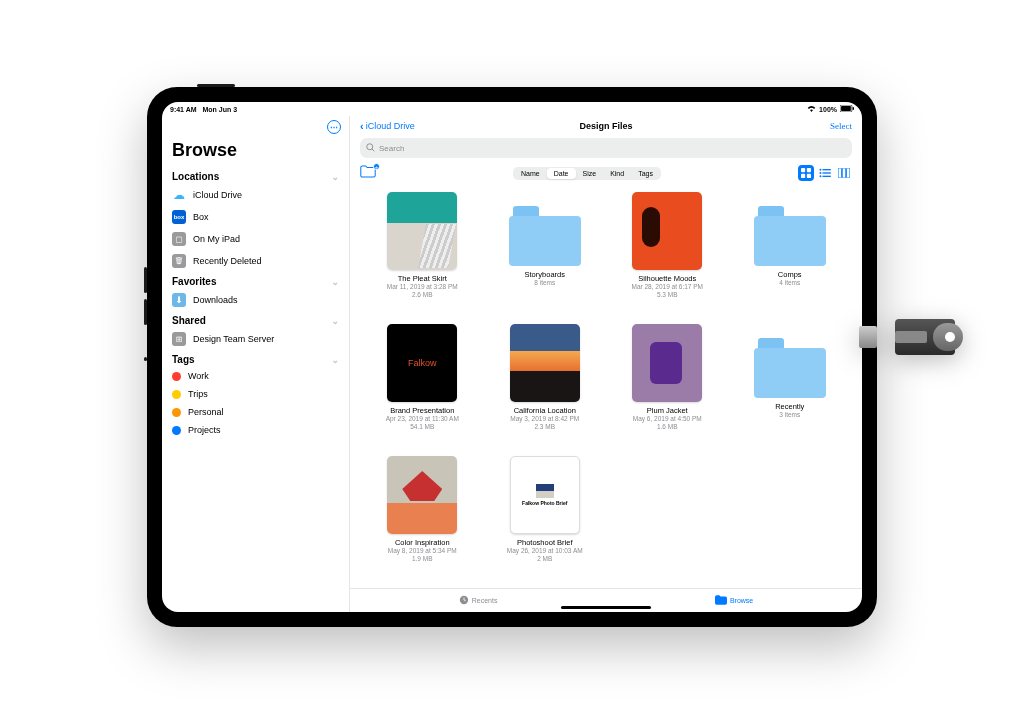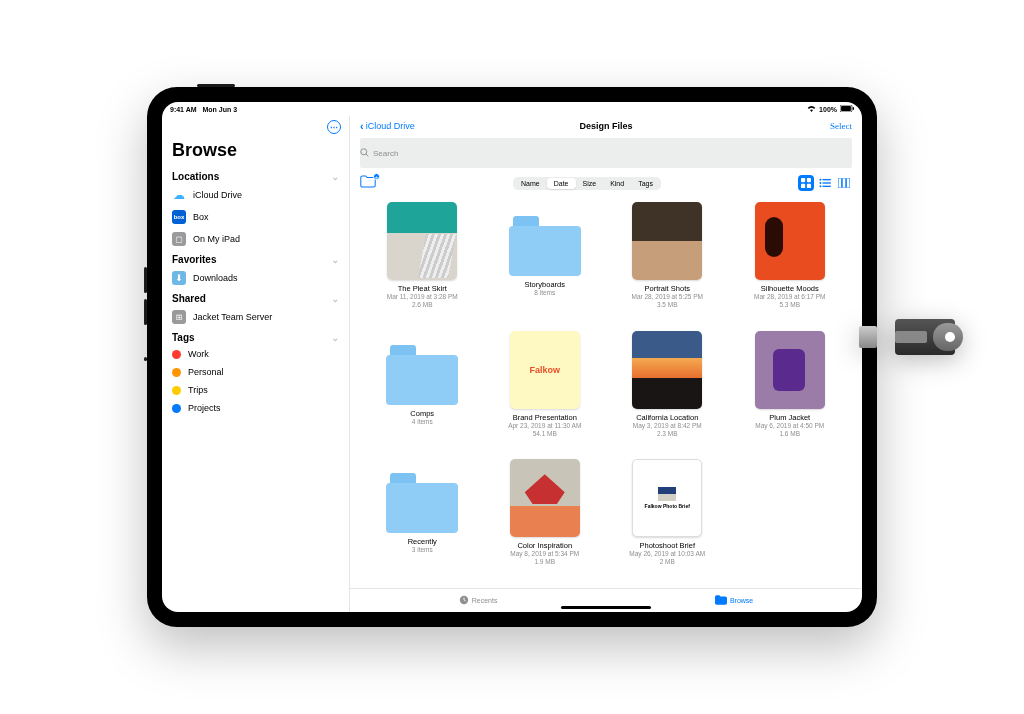--- a/index.html
+++ b/index.html
@@ -114,23 +114,23 @@
     padding: 4px 10px;
     font-size:9px;
   }
   .back { color:#007aff; display:flex; align-items:center; gap:2px; cursor:pointer;}
   .back .chev { font-size:11px; font-weight:600;}
   .title { position:absolute; left:50%; transform:translateX(-50%); font-weight:600; color:#000; font-size:9px;}
   .select { color:#007aff; cursor:pointer;font-family:Liberation Serif, serif;}
   .searchbar {
     margin: 2px 10px 4px;
     background:#eceded;
-    border-radius:2px;
-    height:30px;
-    display:flex;align-items:center;gap:4px;padding:0 0;
+    border-radius:7px;
+    height:20px;
+    display:flex;align-items:center;gap:4px;padding:0 6px;
     font-size:8px;color:#8e8e93;
   }
   .toolbar {
     display:flex;align-items:center;justify-content:space-between;
     padding:3px 10px;
   }
   .new-folder-icon { color:#007aff; font-size:12px; position:relative;}
   .new-folder-icon .plus-badge {
     position:absolute; top:-2px; right:-4px; width:7px;height:7px;border-radius:50%;
     background:#007aff;color:#fff;font-size:6px;display:flex;align-items:center;justify-content:center;
@@ -189,21 +189,21 @@
     width:90px;height:3px;background:#000;border-radius:3px;
   }
   
   .th-pleat{background:linear-gradient(180deg,#1ea499 40%,#d9d5cc 40%);}
   .th-pleat::after{content:"";display:block;width:30px;height:44px;background:repeating-linear-gradient(100deg,#ccc 0 3px,#eee 3px 6px);transform:skewX(-10deg);margin-top:30px;margin-left:30px;}
   .th-portrait{background:linear-gradient(180deg,#3e3326 0%, #3e3326 50%, #c69f7a 50%);}
   .th-silhouette{background:#e84c1f;position:relative;}
   .th-silhouette::before{content:"";position:absolute;left:10px;top:15px;width:18px;height:40px;background:#2a0c04;border-radius:10px;}
   .th-lookbook{background:#e62e2a;position:relative;}
   .th-lookbook::after{content:"";position:absolute;top:8px;left:22px;width:22px;height:22px;background:#4a2a1a;border-radius:50%;}
-  .th-brand{background:#fef9c3;display:flex;align-items:center;justify-content:center;color:#e8502a;font-weight:700;font-size:9px;}
+  .th-brand{background:#000000;display:flex;align-items:center;justify-content:center;color:#e8502a;font-weight:400;font-size:9px;}
   .th-california{background:linear-gradient(180deg,#3a5a8a 0%,#3a5a8a 35%,#f4a950 35%,#e87030 60%,#1a1515 60%);}
   .th-plum{background:#9b7ba8;position:relative;}
   .th-plum::after{content:"";position:absolute;top:18px;left:18px;width:32px;height:42px;background:#5a2a8e;border-radius:6px;}
   .th-color{background:linear-gradient(180deg,#c9c4b8 60%,#e88050 60%);position:relative;}
   .th-color::before{content:"";position:absolute;top:15px;left:15px;width:40px;height:30px;background:#c73030;clip-path:polygon(50% 0,100% 60%,80% 100%,20% 100%,0 60%);}
   .th-photoshoot{background:#fff;border:1px solid #ddd;display:flex;flex-direction:column;padding:6px;}
   .th-photoshoot .hdr{width:18px;height:14px;background:linear-gradient(#233f7a 50%,#d4cfc5 50%);margin-bottom:3px;}
   .th-photoshoot .txt{font-size:5px;font-weight:700;color:#000;line-height:1.1;}
   
   .usb-drive {
@@ -276,55 +276,59 @@
             <span>iCloud Drive</span>
           </div>
           <div class="sidebar-item">
             <span class="sidebar-icon icon-box">box</span>
             <span>Box</span>
           </div>
           <div class="sidebar-item">
             <span class="sidebar-icon icon-ipad">▢</span>
             <span>On My iPad</span>
           </div>
+          <div class="sidebar-item">
+            <span class="sidebar-icon icon-trash">🗑</span>
+            <span>Recently Deleted</span>
+          </div>
 
           <div class="section-header">
             <span>Favorites</span>
             <span class="chevron">⌄</span>
           </div>
           <div class="sidebar-item">
             <span class="sidebar-icon icon-download">⬇</span>
             <span>Downloads</span>
           </div>
 
           <div class="section-header">
             <span>Shared</span>
             <span class="chevron">⌄</span>
           </div>
           <div class="sidebar-item">
             <span class="sidebar-icon icon-server">⊞</span>
-            <span>Jacket Team Server</span>
+            <span>Design Team Server</span>
           </div>
 
           <div class="section-header">
             <span>Tags</span>
             <span class="chevron">⌄</span>
           </div>
           <div id="tags-container">
               <div class="sidebar-item">
                 <span class="tag-dot" style="background:#ff3b30"></span>
                 <span>Work</span>
               </div>
               <div class="sidebar-item">
+                <span class="tag-dot" style="background:#ffcc00"></span>
+                <span>Trips</span>
+              </div>
+              <div class="sidebar-item">
                 <span class="tag-dot" style="background:#ff9500"></span>
                 <span>Personal</span>
-              </div>
-              <div class="sidebar-item">
-                <span class="tag-dot" style="background:#ffcc00"></span>
-                <span>Trips</span>
               </div>
               <div class="sidebar-item">
                 <span class="tag-dot" style="background:#007aff"></span>
                 <span>Projects</span>
               </div>
             </div>
         </div>
 
         <div class="main">
           <div class="nav" style="position:relative;">
@@ -397,25 +401,20 @@
               </div>
               <div class="file">
                 <div class="folder-thumb">
                   <div class="folder-tab"></div>
                   <div class="folder-body"></div>
                 </div>
     <div class="file-name">Storyboards</div>
     <div class="file-meta">8 items</div>
               </div>
               <div class="file">
-                <div class="thumb th-portrait"></div>
-    <div class="file-name">Portrait Shots</div>
-    <div class="file-meta">Mar 28, 2019 at 5:25 PM<br>3.5 MB</div>
-              </div>
-              <div class="file">
                 <div class="thumb th-silhouette"></div>
     <div class="file-name">Silhouette Moods</div>
     <div class="file-meta">Mar 28, 2019 at 6:17 PM<br>5.3 MB</div>
               </div>
               <div class="file">
                 <div class="folder-thumb">
                   <div class="folder-tab"></div>
                   <div class="folder-body"></div>
                 </div>
     <div class="file-name">Comps</div>

